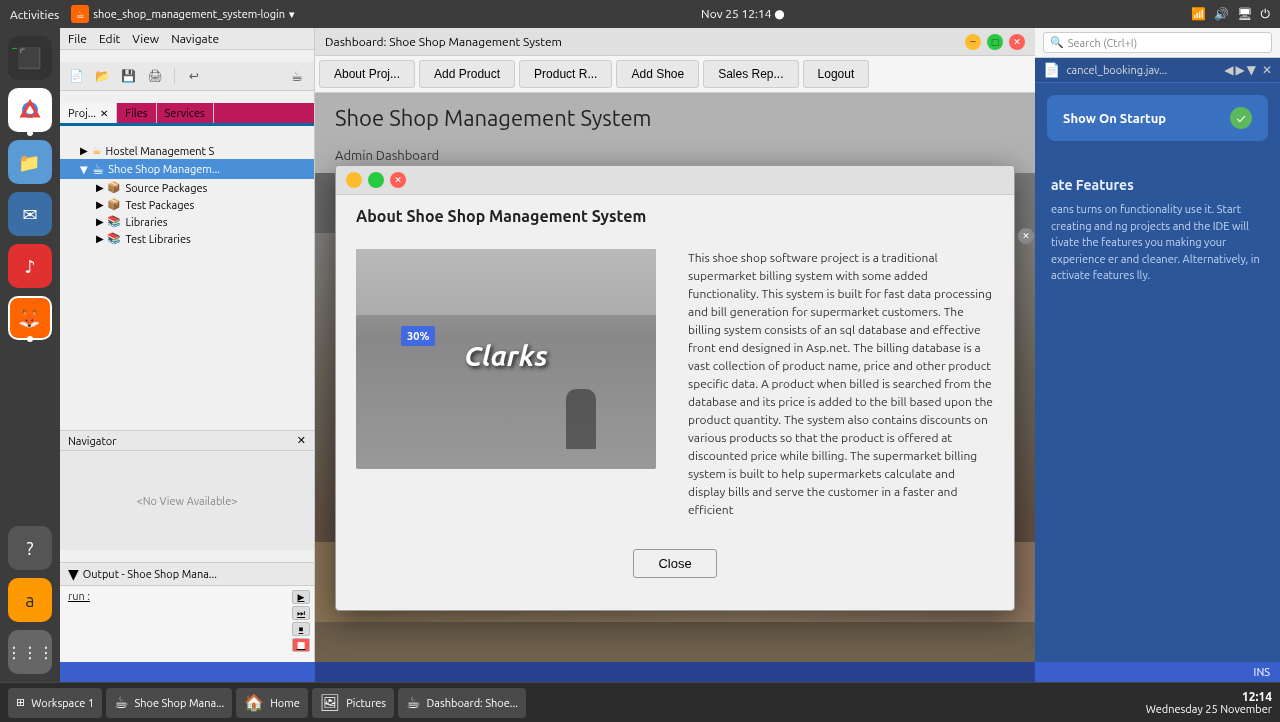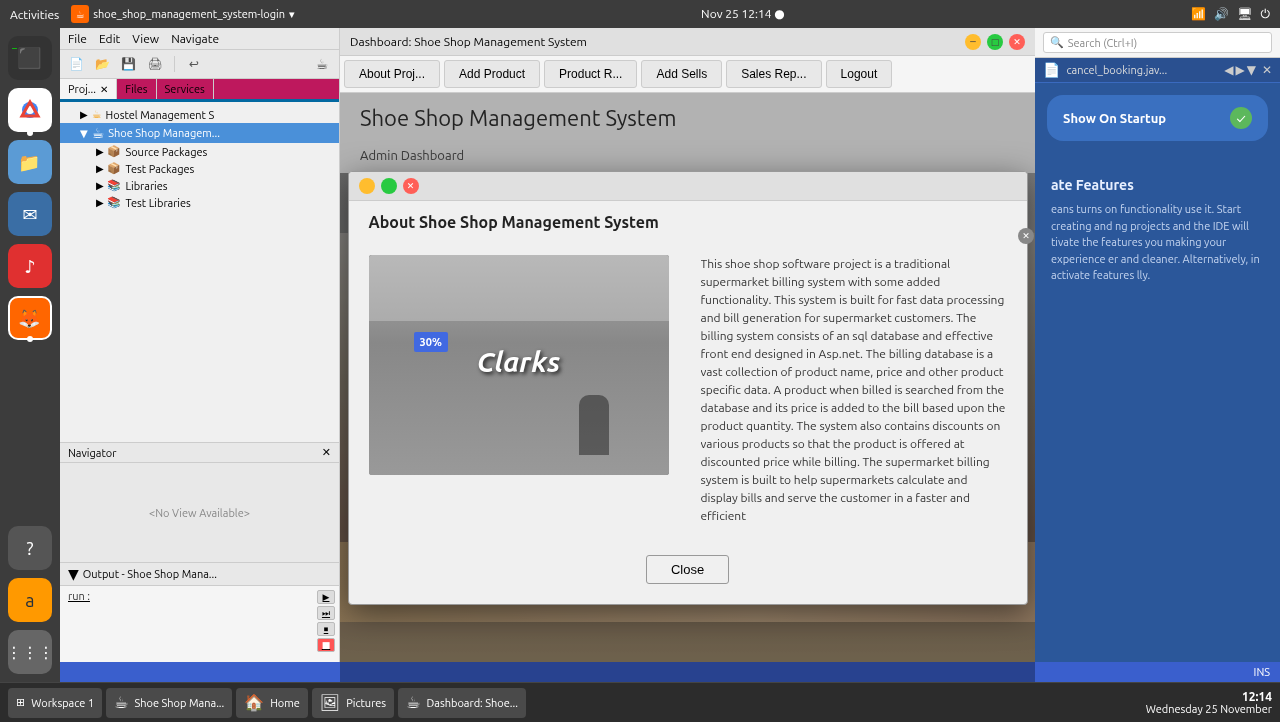--- a/index.html
+++ b/index.html
@@ -101,26 +101,27 @@
       position: absolute;
       left: 60px;
       top: 28px;
       right: 0;
       bottom: 40px;
       display: flex;
     }
 
     
     .ide-panel {
-      width: 280px;
+      width: 255px;
       background: #f0f0f0;
       display: flex;
       flex-direction: column;
       border-right: 1px solid #ccc;
       overflow: hidden;
+      gap: 12px;
     }
     .ide-menu {
       background: #e8e8e8;
       border-bottom: 1px solid #ccc;
       display: flex;
       align-items: center;
       gap: 12px;
       padding: 4px 8px;
       font-size: 12px;
       color: #000;
@@ -389,21 +390,21 @@
       flex: 1;
       font-size: 12px;
       line-height: 1.5;
       color: #333;
       overflow-y: auto;
       margin-left: 16px;
     }
     .modal-footer {
       display: flex;
       justify-content: center;
-      padding: 10px 20px 20px;
+      padding: 10px 20px 32px;
     }
     .close-btn {
       padding: 6px 24px;
       background: #f0f0f0;
       border: 1px solid #999;
       border-radius: 3px;
       cursor: pointer;
       font-size: 13px;
     }
 
@@ -432,21 +433,21 @@
       color: #888;
     }
     .welcome-content {
       flex: 1;
       background: #2b579a;
       padding: 0;
       overflow-y: auto;
     }
     .show-startup {
       background: #3a70c0;
-      border-radius: 16px;
+      border-radius: 8px;
       padding: 12px 16px;
       display: flex;
       align-items: center;
       justify-content: space-between;
       margin-bottom: 12px;
     }
     .show-startup-text { font-size: 13px; font-weight: bold; color: #fff; }
     .checkmark { 
       width: 22px; height: 22px; 
       background: #5cb85c; 
@@ -638,21 +639,21 @@
         <div class="win-btn minimize">─</div>
         <div class="win-btn maximize">□</div>
         <div class="win-btn close">✕</div>
       </div>
     </div>
 
     <div class="app-nav">
       <button class="nav-btn">About Proj...</button>
       <button class="nav-btn">Add Product</button>
       <button class="nav-btn">Product R...</button>
-      <button class="nav-btn">Add Sells</button>
+      <button class="nav-btn">Add Shoe</button>
       <button class="nav-btn">Sales Rep...</button>
       <button class="nav-btn">Logout</button>
     </div>
 
     <div class="app-content">
       <div class="app-header">
         <div class="app-title">Shoe Shop Management System</div>
         <div class="app-subtitle">Admin Dashboard</div>
       </div>
 

